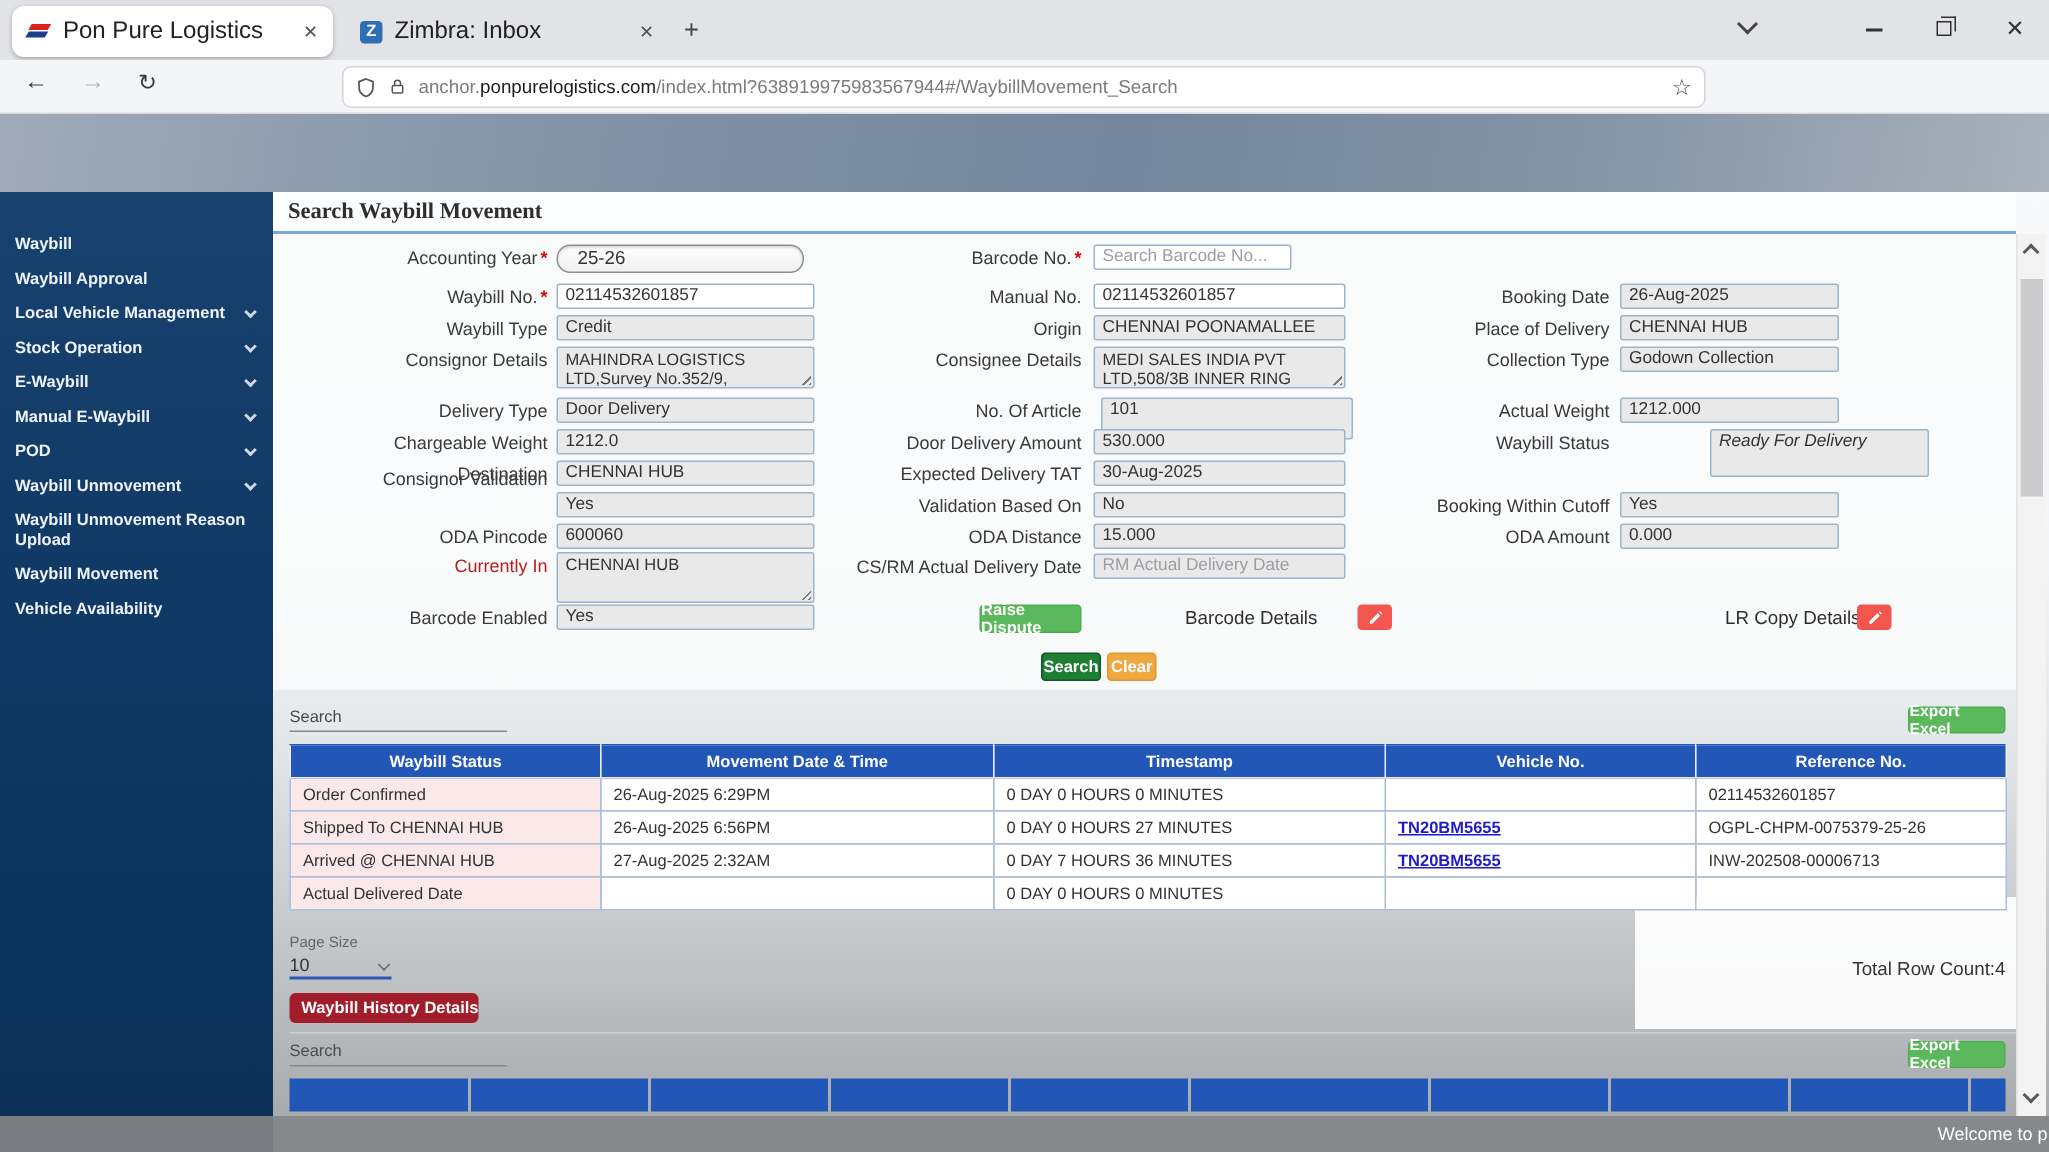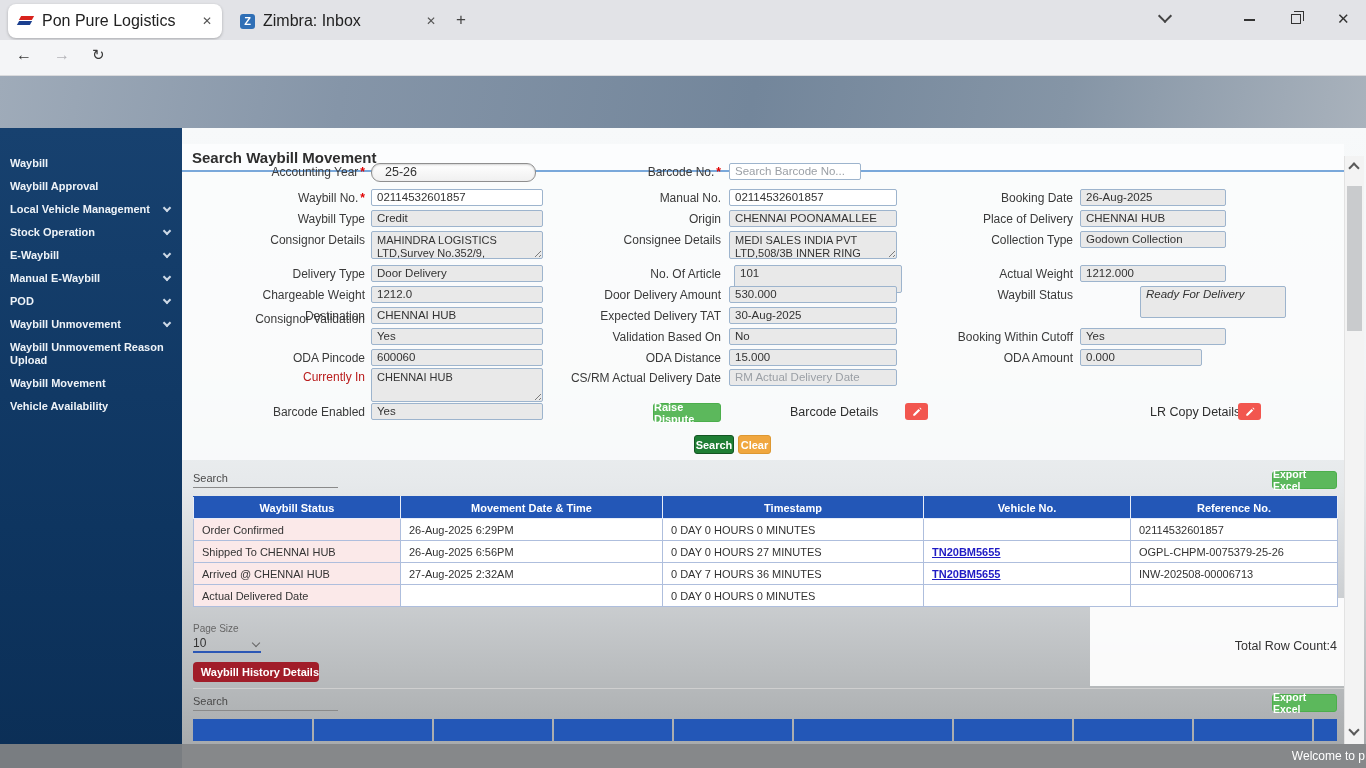--- a/index.html
+++ b/index.html
@@ -60,21 +60,21 @@
   
   .sidebar { position:absolute; left:0; top:128px; width:182px; height:724px; background:linear-gradient(180deg,#17416f 0%,#0e3560 55%,#0a2c52 100%); padding-top:24px; }
   .side-item { display:flex; justify-content:space-between; align-items:center; padding:5px 12px 5px 10px; color:#eef3f8; font-size:11px; font-weight:bold; line-height:13px; cursor:pointer; }
   .chev { width:6px; height:6px; border-right:2px solid #cdd9e6; border-bottom:2px solid #cdd9e6; transform:rotate(45deg); flex:none; margin-left:6px; margin-top:-3px; }
 
   
   .main-bg { position:absolute; left:182px; top:128px; width:1184px; height:616px;
              background:linear-gradient(180deg,#f7f9fa 0%,#f2f4f6 40%,#e6e9eb 58%,#d2d5d8 72%,#babdbf 88%,#a8abad 100%); }
   .form-haze { position:absolute; left:182px; top:156px; width:1162px; height:304px; background:rgba(251,252,253,.8); }
   .white-patch { position:absolute; left:1090px; top:598px; width:254px; height:88px; background:rgba(255,255,255,.92); }
-  .titlebar { position:absolute; left:182px; top:144px; width:1162px; height:28px; background:#fcfdfe; border-bottom:2px solid #79a8da; }
+  .titlebar { position:absolute; left:182px; top:128px; width:1162px; height:28px; background:#fcfdfe; border-bottom:2px solid #79a8da;font-family:Liberation Serif, serif; }
   .page-title { position:absolute; left:10px; top:5px; font-size:15px; font-weight:bold; color:#2e2e2e; }
 
   
   .vscroll { position:absolute; left:1344px; top:156px; width:20px; height:588px; background:#f3f3f3; border-left:1px solid #e2e2e2; }
   .varrow { position:absolute; left:5px; width:8px; height:8px; border-right:2px solid #5a5a5a; border-bottom:2px solid #5a5a5a; cursor:pointer; }
   .va-up { top:8px; transform:rotate(-135deg); }
   .va-down { bottom:10px; transform:rotate(45deg); }
   .vthumb { position:absolute; left:2px; top:30px; width:15px; height:145px; background:#c9cbcd; cursor:grab; }
 
   
@@ -145,20 +145,31 @@
     <span class="winctl wc-chev"></span>
     <span class="winctl wc-min"></span>
     <span class="winctl wc-rest"></span>
     <span class="winctl wc-close">✕</span>
   </div>
 
   <div class="urlrow">
     <span class="navic" style="left:16px;">←</span>
     <span class="navic" style="left:54px;color:#b3b3b8;">→</span>
     <span class="navic" style="left:92px;font-size:15px;">↻</span>
+    <div class="urlbar">
+      <svg width="14" height="15" viewBox="0 0 24 24">
+          <path d="M12 2l8 3v6c0 5-3.4 9.3-8 11-4.6-1.7-8-6-8-11V5z" fill="none" stroke="#555" stroke-width="2"></path>
+        </svg>
+      <svg width="12" height="14" viewBox="0 0 24 24" style="margin-left:8px;">
+          <rect x="5" y="10" width="14" height="10" rx="2" fill="none" stroke="#555" stroke-width="2"></rect>
+          <path d="M8 10V7a4 4 0 0 1 8 0v3" fill="none" stroke="#555" stroke-width="2"></path>
+        </svg>
+      <span class="url-text"><span class="dim">anchor.</span><span class="dom">ponpurelogistics.com</span><span class="dim">/index.html?638919975983567944#/WaybillMovement_Search</span></span>
+      <span class="star">☆</span>
+    </div>
     <svg width="20" height="20" viewBox="0 0 24 24" style="position:absolute;left:1258px;top:48px;">
         <circle cx="12" cy="12" r="10" fill="none" stroke="#555" stroke-width="1.8"></circle>
         <circle cx="12" cy="9.5" r="3" fill="#555"></circle>
         <path d="M5.5 19a7 7 0 0 1 13 0" fill="#555"></path>
       </svg>
     <span class="acct-dot"></span>
     <svg width="16" height="16" viewBox="0 0 16 16" style="position:absolute;left:1303px;top:50px;">
         <path d="M6 1h4v2.2a1.6 1.6 0 0 0 3 .8H15v4h-2.2a1.6 1.6 0 0 0-.8 3H14v4h-4v-2.2a1.6 1.6 0 0 0-3-.8H5V15H1v-4h2.2a1.6 1.6 0 0 0 .8-3H2V4h4z" fill="none" stroke="#555" stroke-width="1.4"></path>
       </svg>
     <span class="burger"></span>
@@ -310,21 +321,21 @@
       <div class="fbox " style="left: 1080px; top: 210px; width: 146px; height: 17px;"><span class="fval">CHENNAI HUB</span></div>
       <div class="flabel" style="left: 850px; top: 233px; width: 223px;">Collection Type</div>
       <div class="fbox " style="left: 1080px; top: 231px; width: 146px; height: 17px;"><span class="fval">Godown Collection</span></div>
       <div class="flabel" style="left: 850px; top: 267px; width: 223px;">Actual Weight</div>
       <div class="fbox " style="left: 1080px; top: 265px; width: 146px; height: 17px;"><span class="fval">1212.000</span></div>
       <div class="flabel" style="left: 850px; top: 288px; width: 223px;">Waybill Status</div>
       <div class="fbox " style="left: 1140px; top: 286px; width: 146px; height: 32px; font-style: italic;"><span class="fval">Ready For Delivery</span></div>
       <div class="flabel" style="left: 850px; top: 330px; width: 223px;">Booking Within Cutoff</div>
       <div class="fbox " style="left: 1080px; top: 328px; width: 146px; height: 17px;"><span class="fval">Yes</span></div>
       <div class="flabel" style="left: 850px; top: 351px; width: 223px;">ODA Amount</div>
-      <div class="fbox " style="left: 1080px; top: 349px; width: 122px; height: 17px;"><span class="fval">0.000</span></div>
+      <div class="fbox " style="left: 1080px; top: 349px; width: 146px; height: 17px;"><span class="fval">0.000</span></div>
     </div>
 
   <div class="btn btn-green" style="left:653px;top:403px;width:68px;height:19px;">
       <span>Raise Dispute</span>
     </div>
   <span class="detail-label" style="left:790px;top:405px;">Barcode Details</span>
   <div class="icon-red" style="left:905px;top:403px;">
     <svg width="10" height="10" viewBox="0 0 16 16">
         <path d="M2 11.5 10.5 3l2.5 2.5L4.5 14H2zM11.8 1.7l2.5 2.5 1-1L12.8.7z" fill="#fff"></path>
       </svg>

